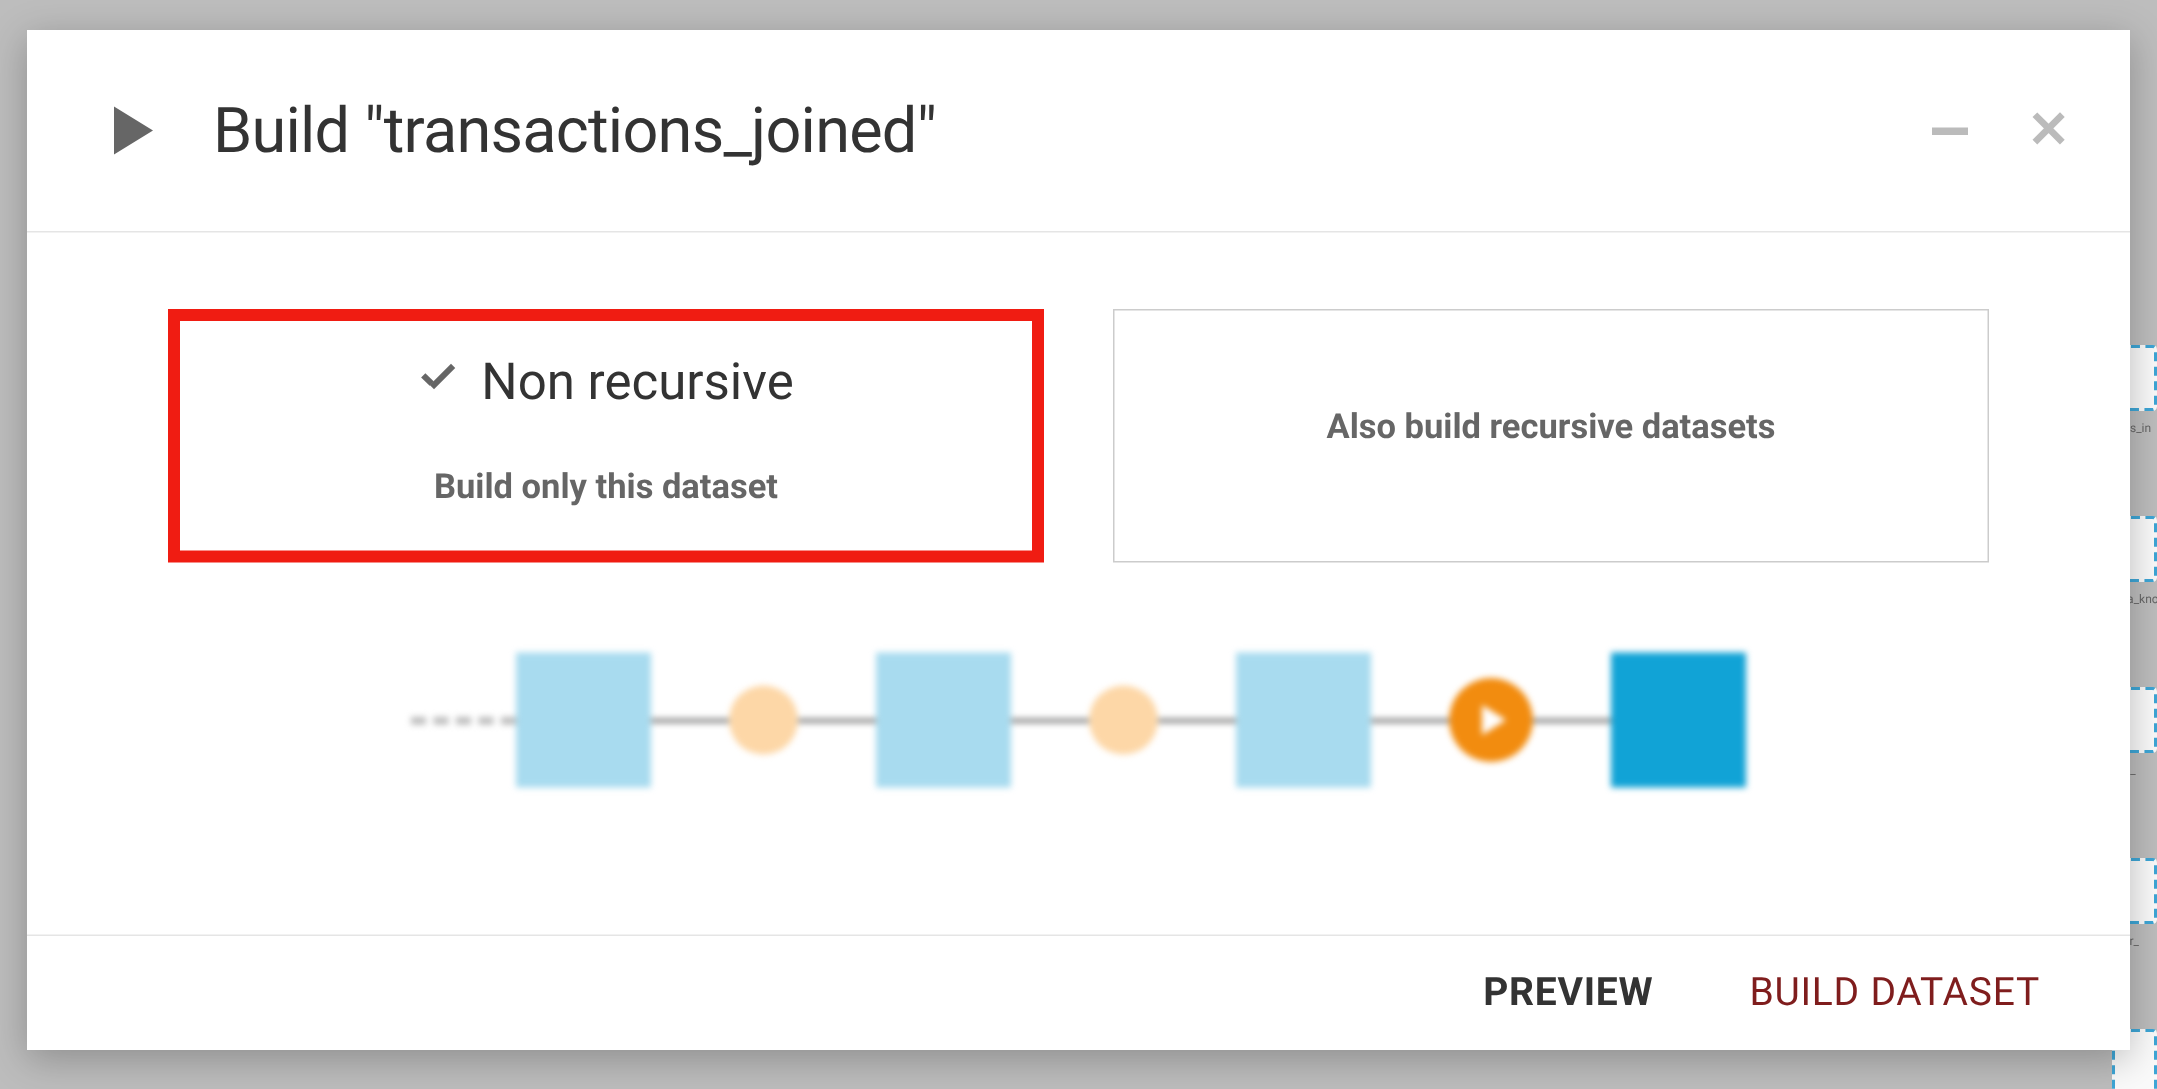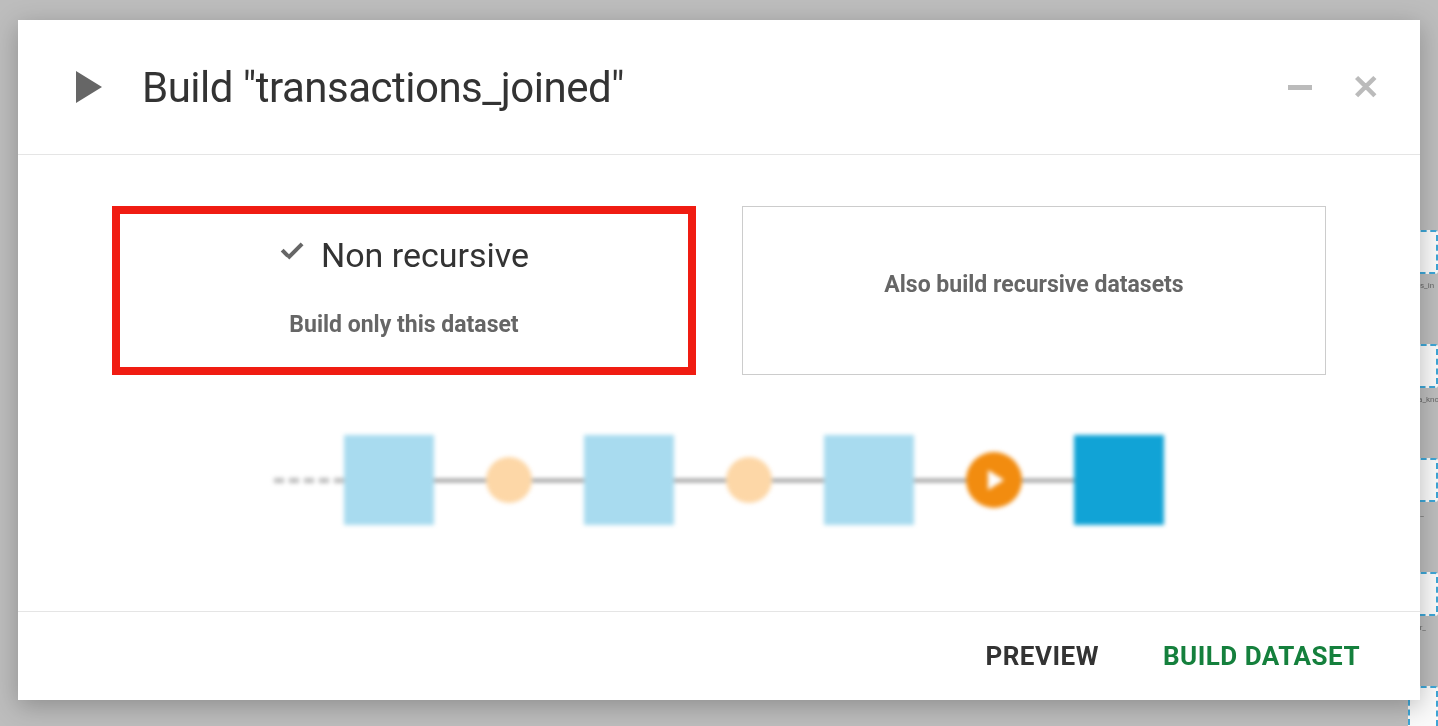--- a/index.html
+++ b/index.html
@@ -123,30 +123,30 @@
   .circ.play-orange::after {
     content: "";
     width: 0; height: 0;
     border-left: 16px solid #fff;
     border-top: 10px solid transparent;
     border-bottom: 10px solid transparent;
     margin-left: 4px;
   }
 
   .modal-footer {
-    height: 89px;
+    height: 77px;
     border-top: 1px solid #e5e5e5;
     display: flex;
     justify-content: flex-end;
     align-items: center;
     padding-right: 60px;
     gap: 64px;
   }
   .btn-preview { font-size: 26px; font-weight: 700; color: #333; letter-spacing: 0.5px; cursor: pointer; }
-  .btn-build { font-size: 26px; font-weight: 700; color: #15803d; letter-spacing: 0.5px; cursor: pointer; }
+  .btn-build { font-size: 26px; font-weight: 400; color: #7f1d1d; letter-spacing: 0.5px; cursor: pointer; }
 </style>
 </head>
 <body>
 
 <div class="bg-nodes">
   <div class="bg-node">
     <span class="bg-node-label">chants_in</span>
   </div>
   <div class="bg-node">
     <span class="bg-node-label">transa_known</span>

